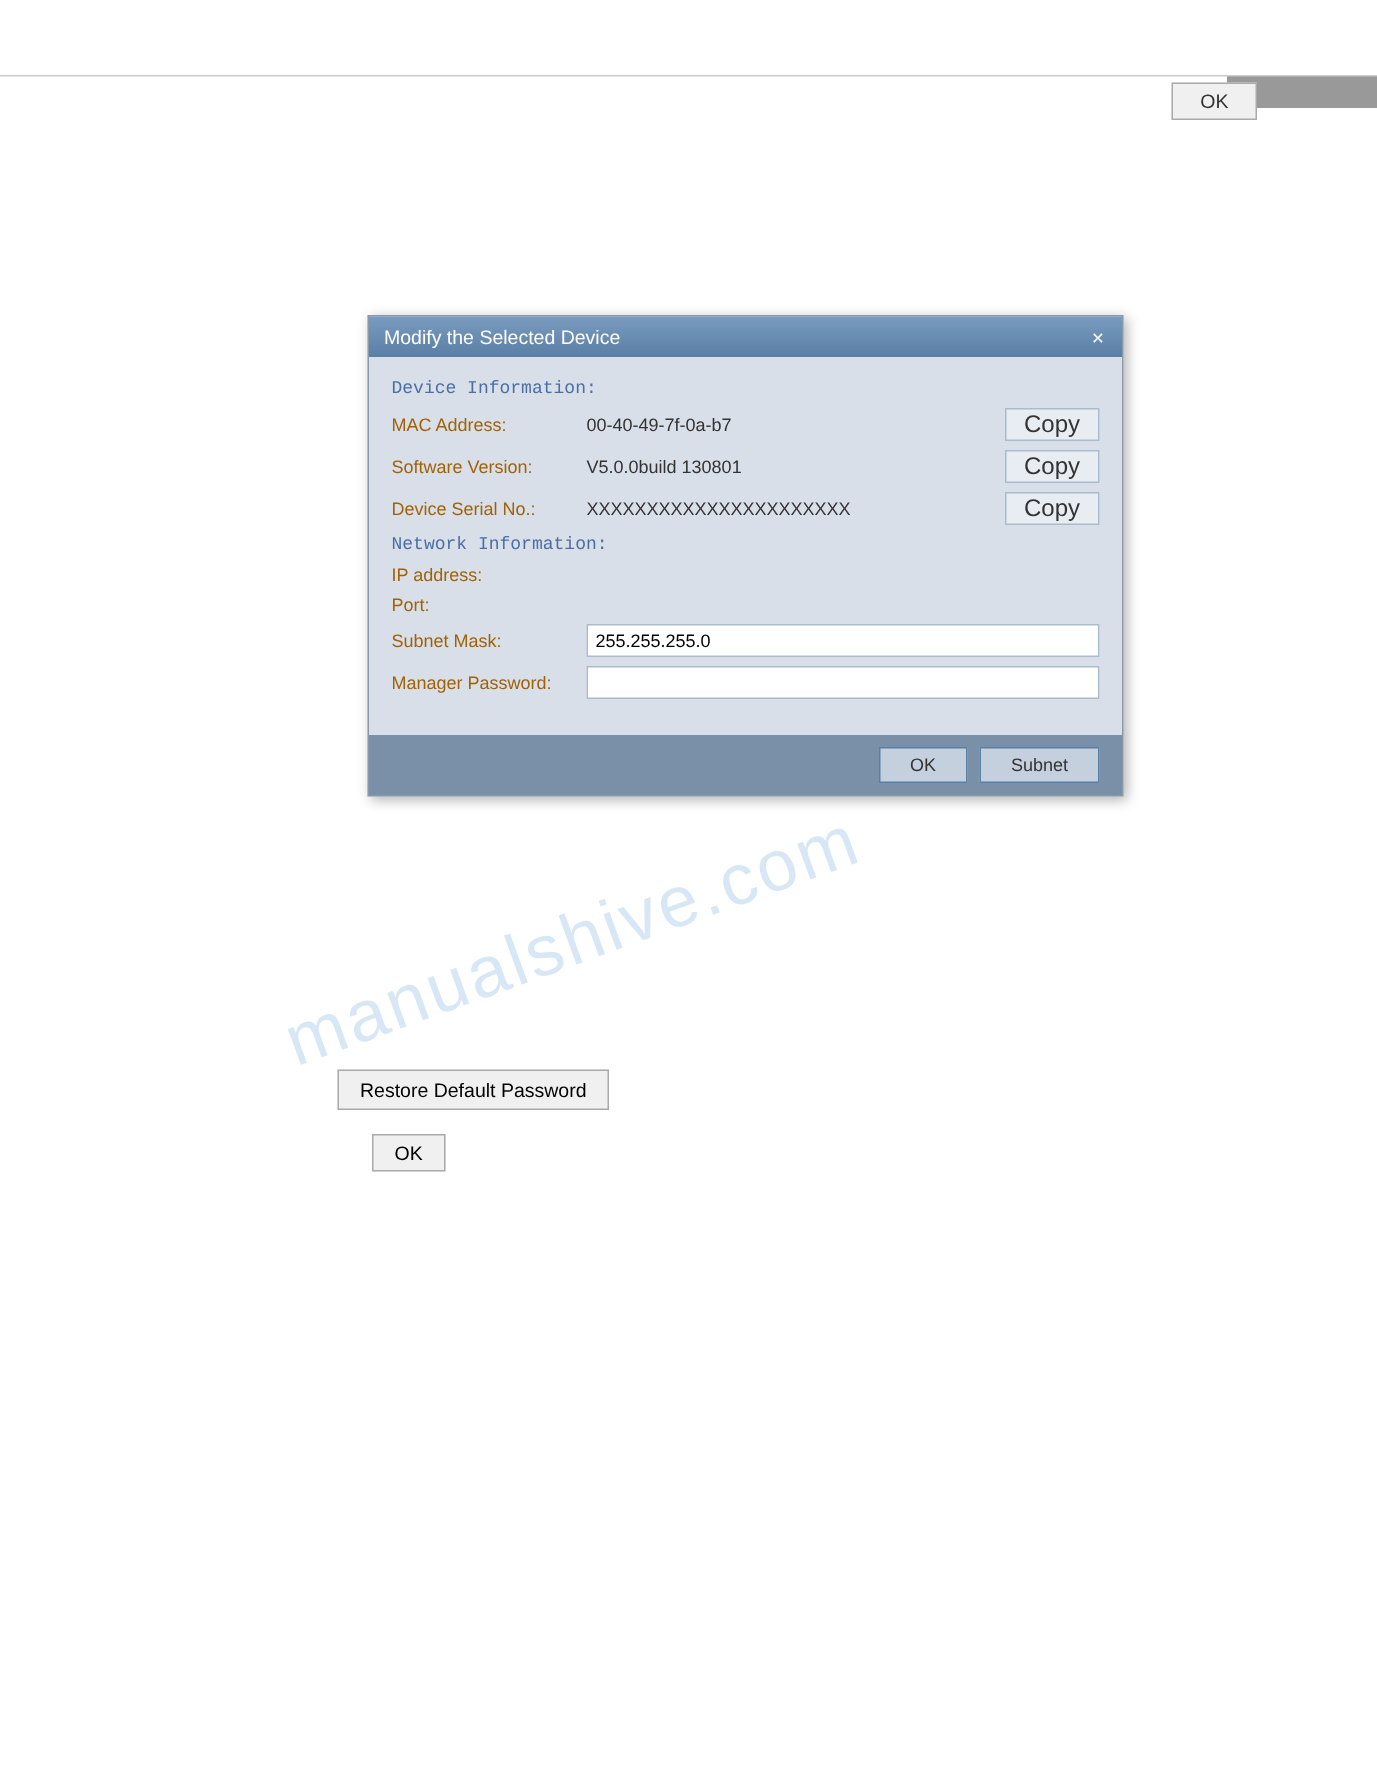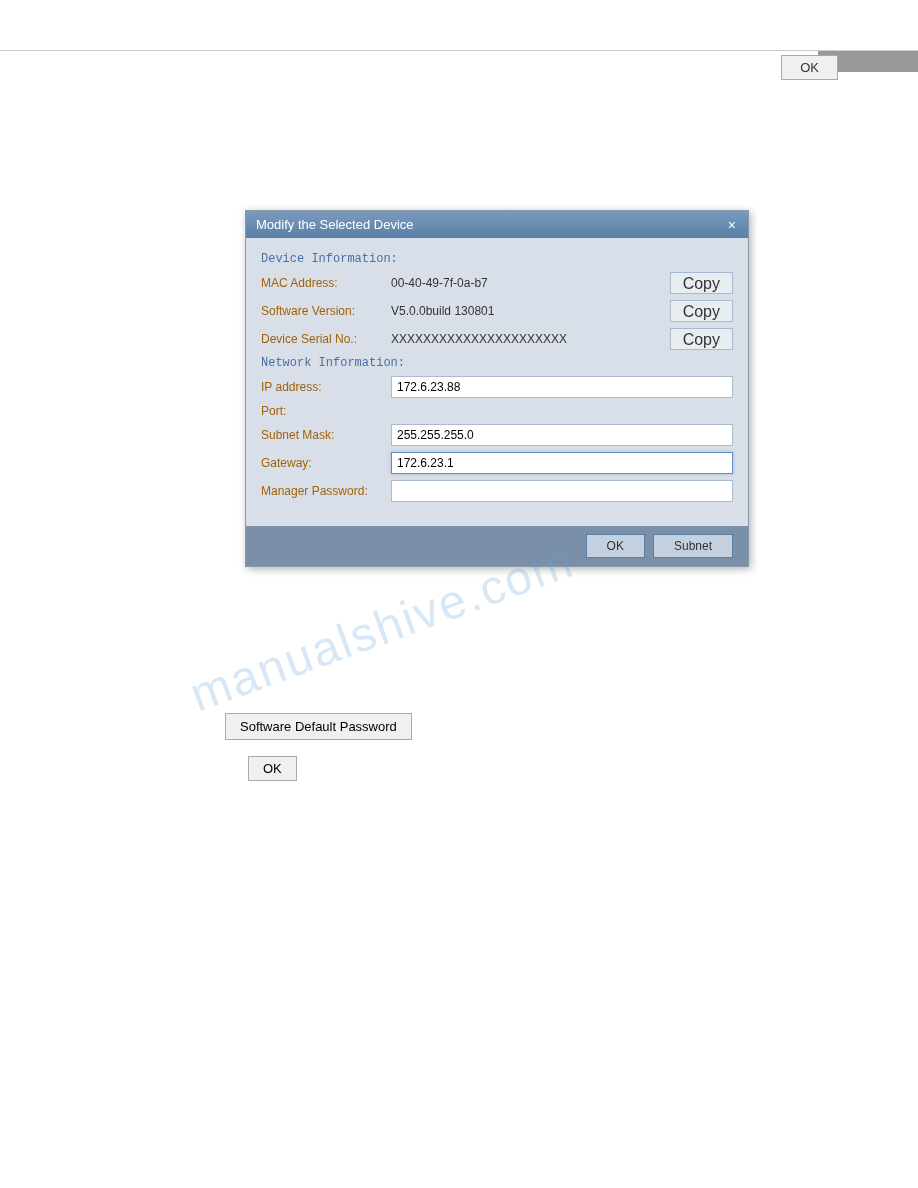--- a/index.html
+++ b/index.html
@@ -247,47 +247,42 @@
     <div class="field-row">
       <span class="field-label">Device Serial No.:</span>
       <span class="field-value">XXXXXXXXXXXXXXXXXXXXXX</span>
       <button class="copy-btn">Copy</button>
     </div>
 
     <div class="section-label">Network Information:</div>
 
     <div class="field-row">
       <span class="field-label">IP address:</span>
-      <input class="field-input" type="text" value="172.6.23.88" style="">
     </div>
 
     <div class="field-row">
       <span class="field-label">Port:</span>
     </div>
 
     <div class="field-row">
       <span class="field-label">Subnet Mask:</span>
       <input class="field-input" type="text" value="255.255.255.0" style="">
     </div>
 
-    <div class="field-row">
-      <span class="field-label">Gateway:</span>
-      <input class="field-input highlighted" type="text" value="172.6.23.1" style="">
-    </div>
 
     <div class="field-row">
       <span class="field-label">Manager Password:</span>
       <input class="field-input" type="password" style="">
     </div>
 
   </div>
 
   <div class="dialog-footer">
     <button class="footer-btn ok-btn">OK</button>
     <button class="footer-btn cancel-btn">Subnet</button>
   </div>
 </div>
 
-<button class="restore-btn">Software Default Password</button>
+<button class="restore-btn">Restore Default Password</button>
 
 <button class="bottom-ok-btn">OK</button>
 
 <div class="watermark">manualshive.com</div>
 
 </body></html>

